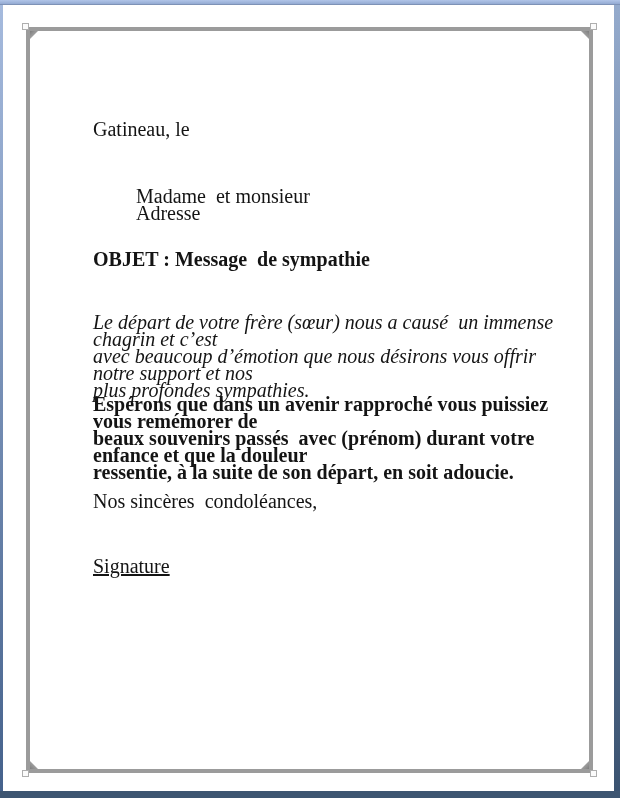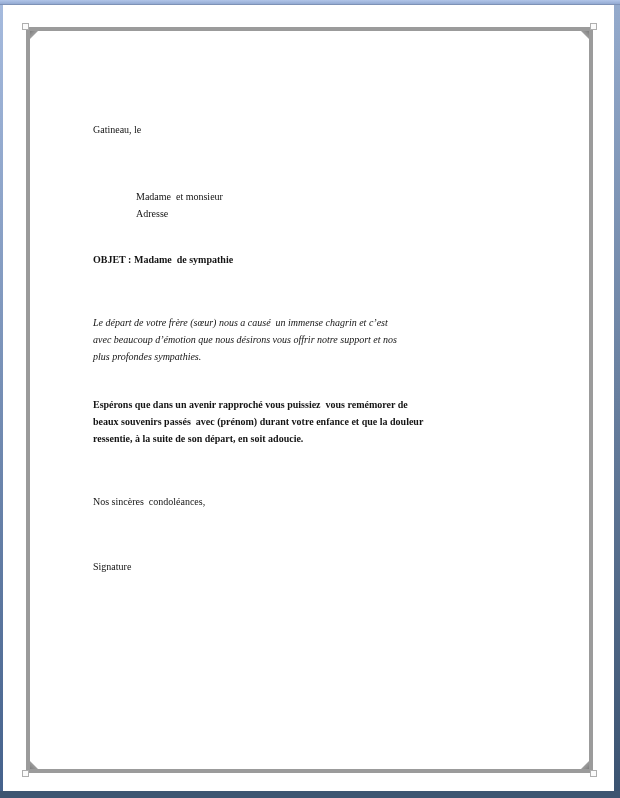--- a/index.html
+++ b/index.html
@@ -87,35 +87,35 @@
     right: 0; bottom: 0;
     background: linear-gradient(315deg, #7d7d7d, #c2c2c2);
     clip-path: polygon(100% 0, 100% 100%, 0 100%);
   }
 
   
   .txt {
     position: absolute;
     left: 93px;
     width: 486px;
-    font-size: 10px;
+    font-size: 20px;
     line-height: 17px;
     color: #141414;
     white-space: pre-wrap;
     z-index: 3;
   }
   .txt.bold { font-weight: bold; }
 
   .pos-date      { top: 121px; }
   .pos-recipient { top: 188px; margin-left: 43px; }
   .pos-subject   { top: 251px; }
   .pos-para1     { top: 314px; font-style: italic; }
   .pos-para2     { top: 396px; font-weight: bold; }
   .pos-closing   { top: 493px; }
-  .pos-signature { top: 558px; }
+  .pos-signature { top: 558px; text-decoration: underline; }
 </style>
 </head>
 <body>
 
 <div class="screen">
 
   <div class="frame">
     <div class="corner-square tl"></div>
     <div class="corner-square tr"></div>
     <div class="corner-square bl"></div>
@@ -125,21 +125,21 @@
     <div class="corner-triangle bl"></div>
     <div class="corner-triangle br"></div>
   </div>
 
   <div>
     <div class="txt pos-date">Gatineau, le</div>
 
     <div class="txt pos-recipient">Madame  et monsieur
 Adresse</div>
 
-    <div class="txt bold pos-subject">OBJET : Madame  de sympathie</div>
+    <div class="txt bold pos-subject">OBJET : Message  de sympathie</div>
 
     <div class="txt pos-para1">Le départ de votre frère (sœur) nous a causé  un immense chagrin et c’est
 avec beaucoup d’émotion que nous désirons vous offrir notre support et nos
 plus profondes sympathies.</div>
 
     <div class="txt pos-para2">Espérons que dans un avenir rapproché vous puissiez  vous remémorer de
 beaux souvenirs passés  avec (prénom) durant votre enfance et que la douleur
 ressentie, à la suite de son départ, en soit adoucie.</div>
 
     <div class="txt pos-closing">Nos sincères  condoléances,</div>

